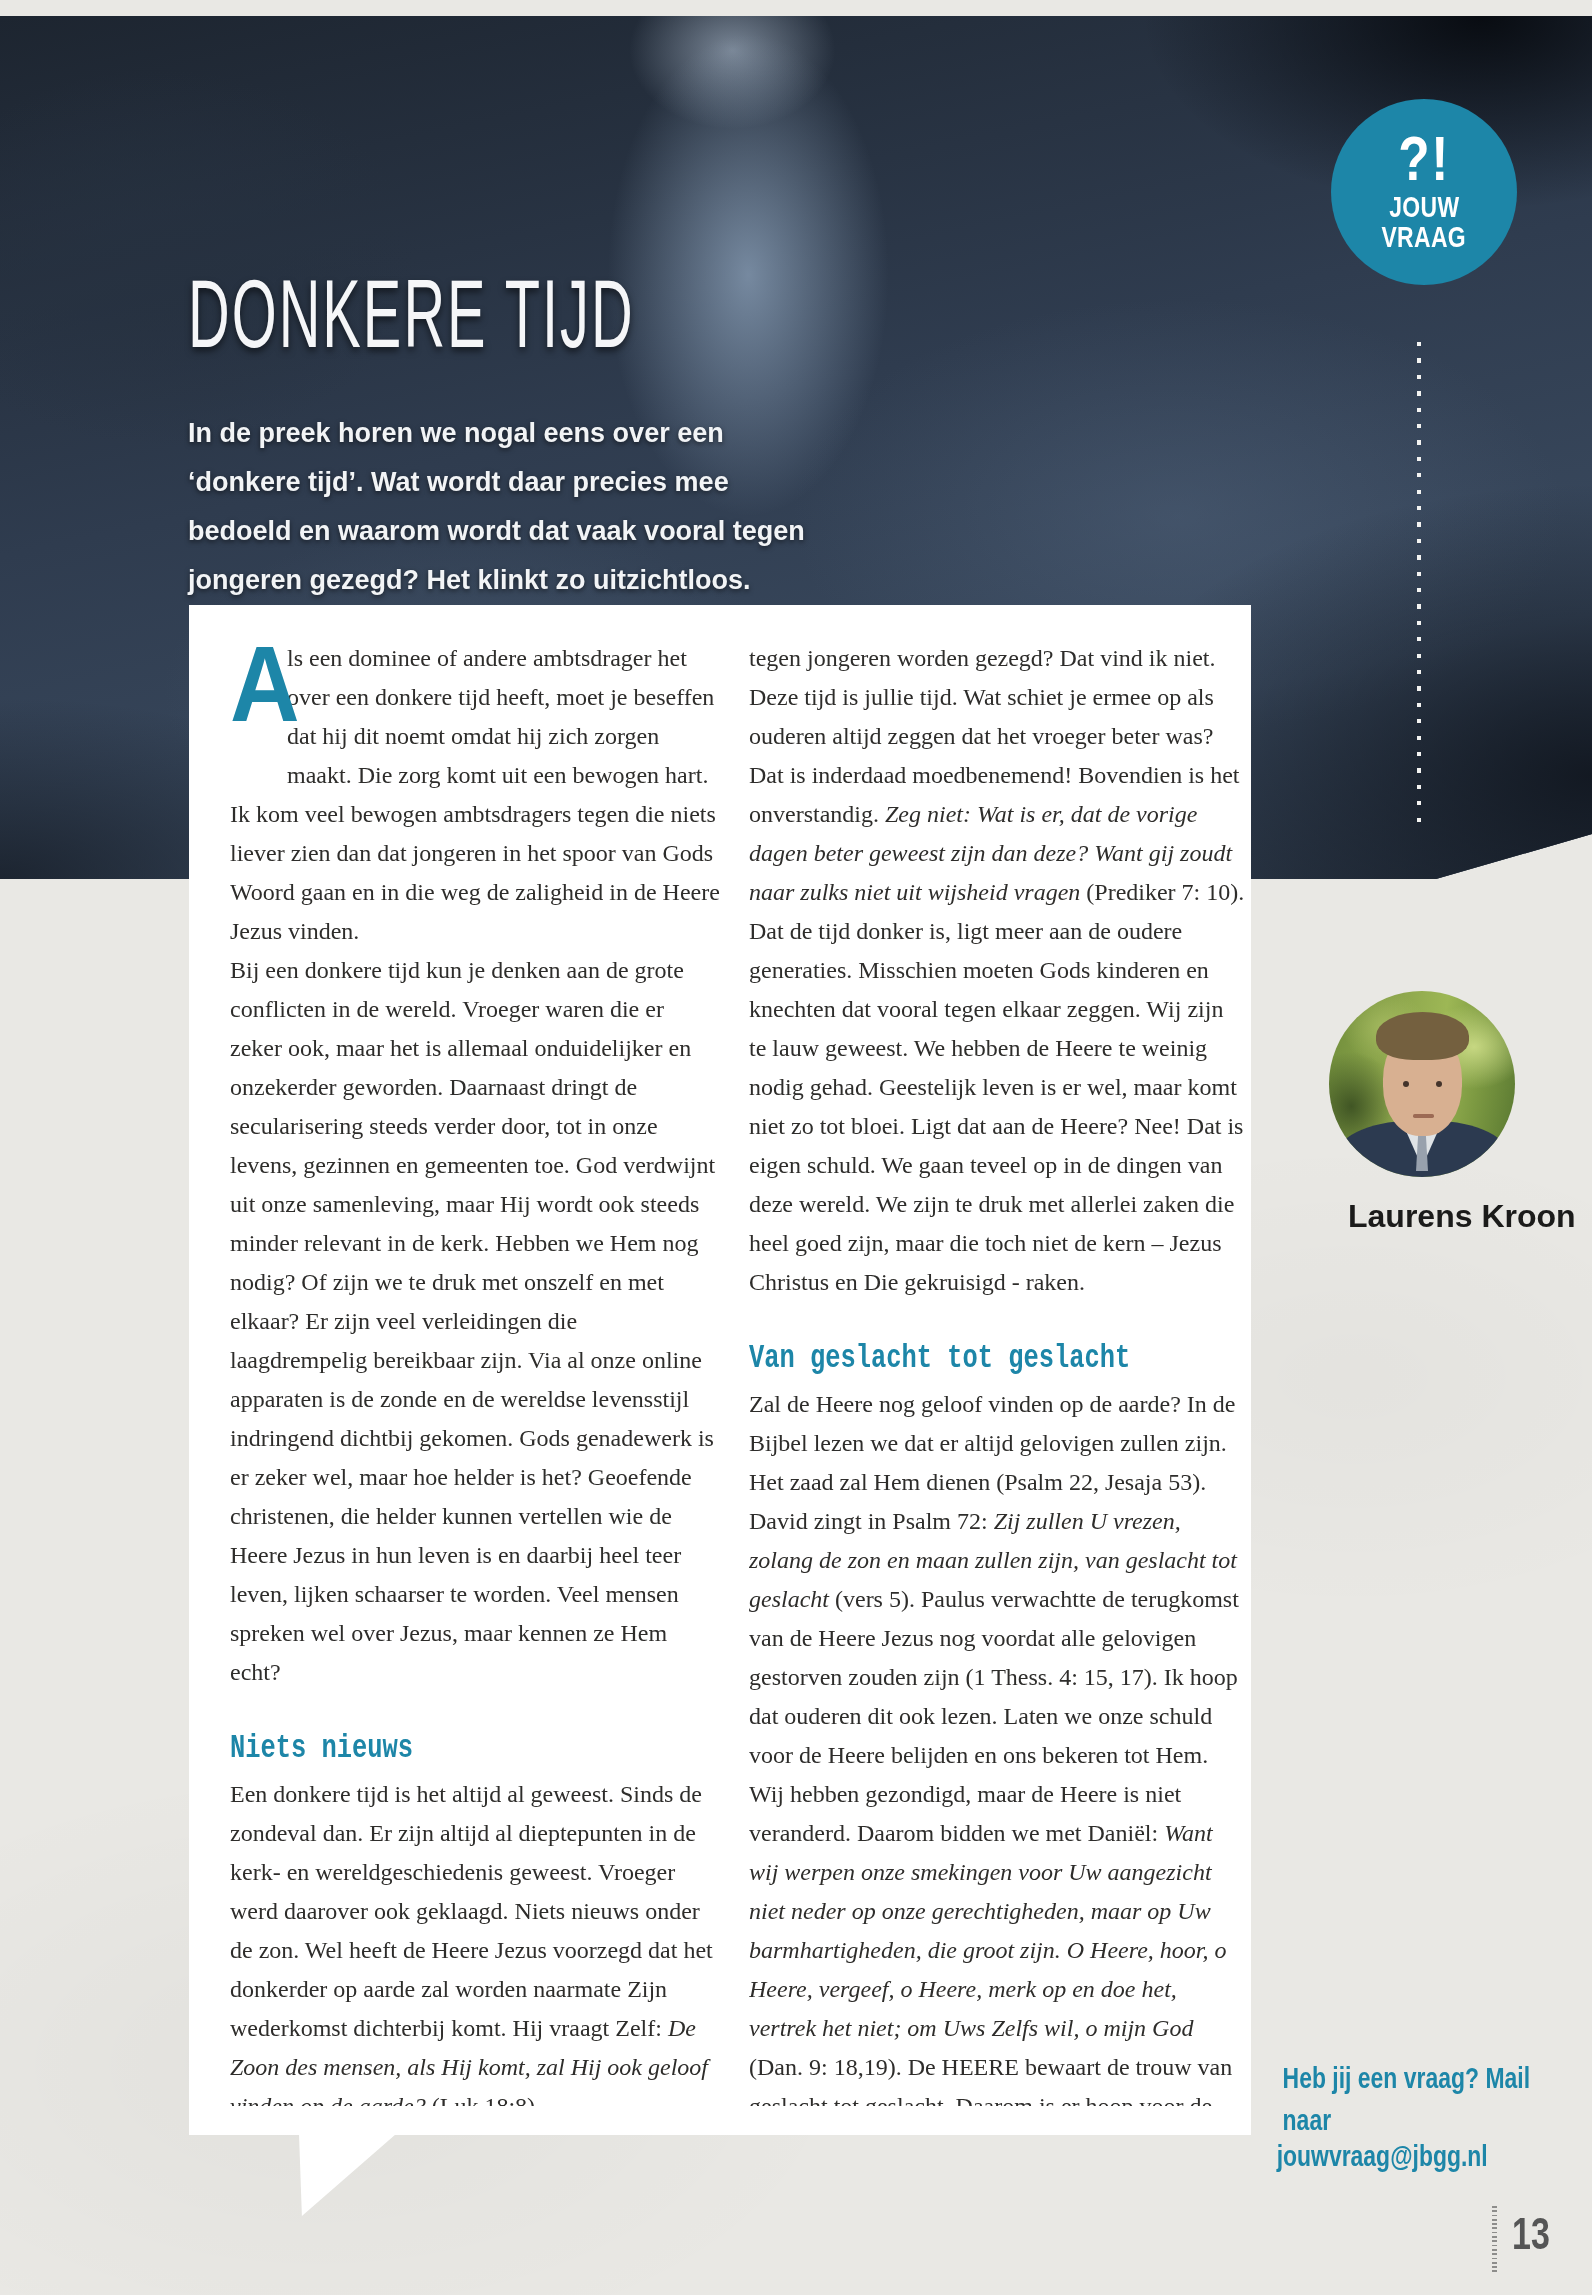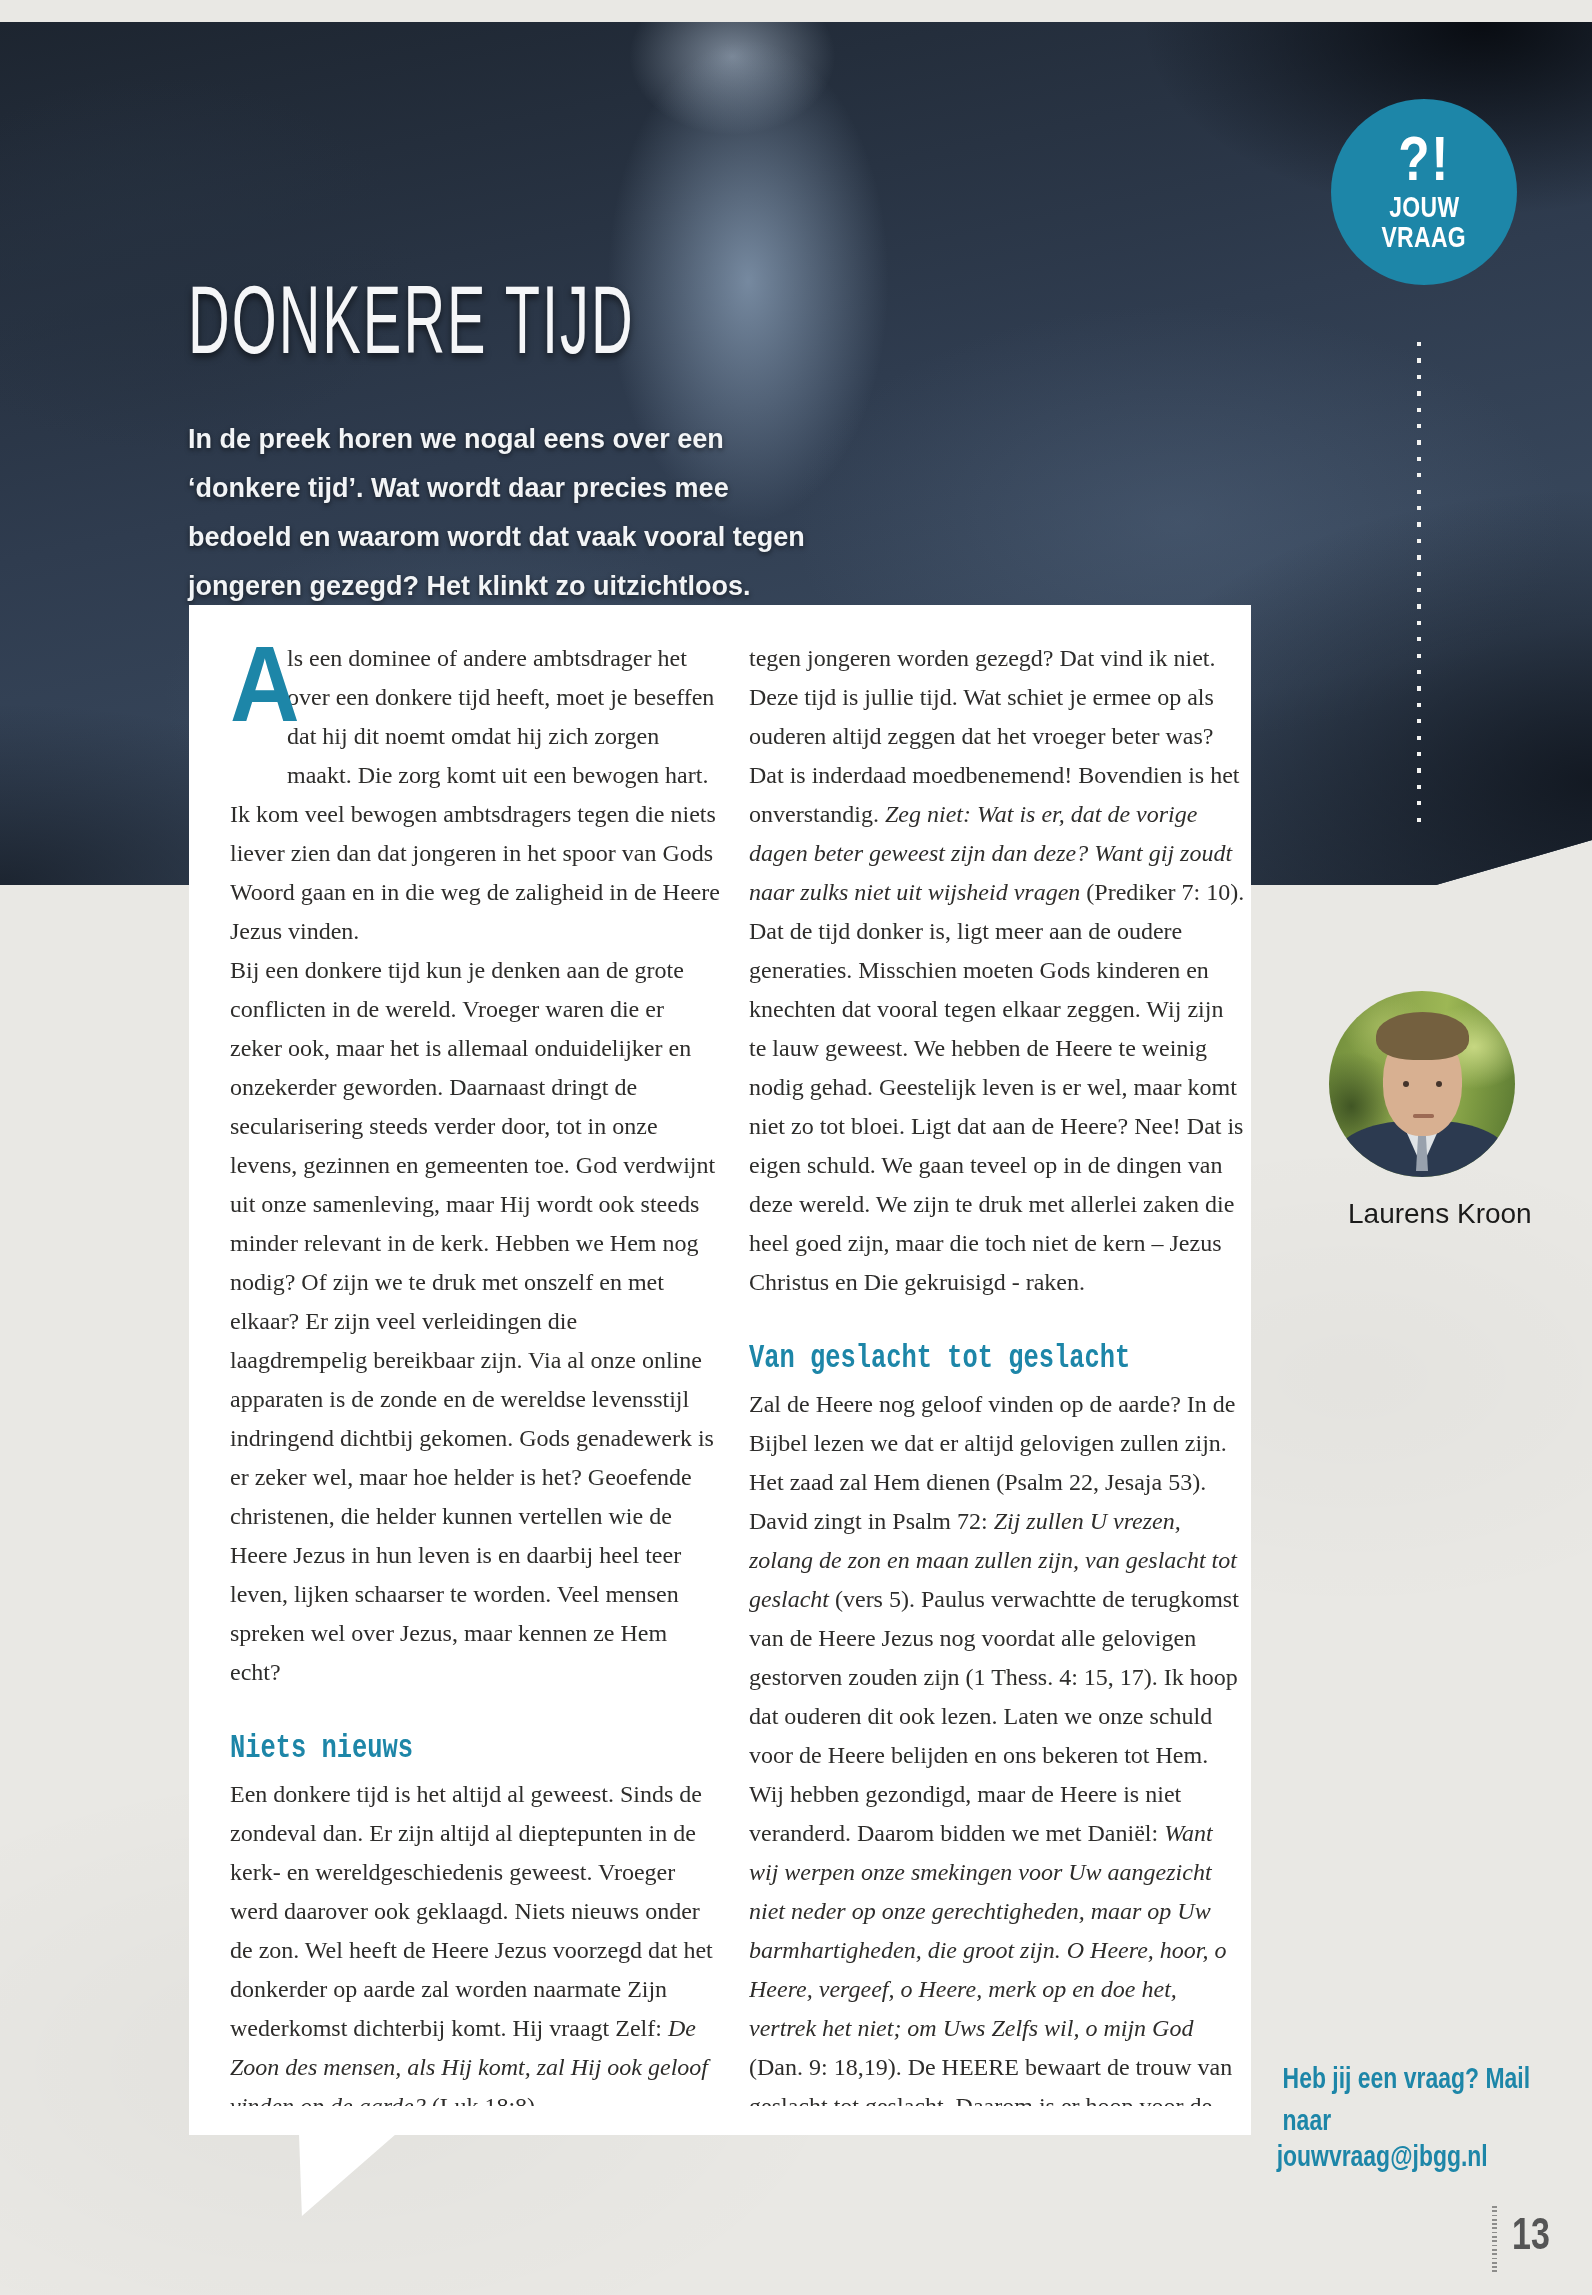--- a/index.html
+++ b/index.html
@@ -17,21 +17,21 @@
     background:
       radial-gradient(ellipse 604px 345px at 85% 60%, rgba(0,0,0,0.025), rgba(0,0,0,0) 70%),
       radial-gradient(ellipse 777px 431px at 20% 90%, rgba(0,0,0,0.03), rgba(0,0,0,0) 70%),
       var(--paper);
     overflow:hidden;
     font-family:"Liberation Serif", serif;
   }
 
   
   .sky{
-    position:absolute;left:0;top:22px;width:1592px;height:863px;
+    position:absolute;left:0;top:16px;width:1592px;height:863px;
     background-color:#2e3a4b;
     background-image:
       radial-gradient(ellipse 483px 276px at 93% 0%, rgba(7,10,15,0.95), rgba(7,10,15,0) 70%),
       radial-gradient(ellipse 777px 449px at 100% 88%, rgba(14,19,27,0.85), rgba(14,19,27,0) 65%),
       radial-gradient(ellipse 216px 371px at 47% 30%, rgba(168,192,218,0.6), rgba(168,192,218,0) 65%),
       radial-gradient(ellipse 147px 112px at 46% 4%, rgba(206,222,240,0.5), rgba(206,222,240,0) 70%),
       radial-gradient(ellipse 449px 242px at 30% 78%, rgba(72,90,112,0.55), rgba(72,90,112,0) 70%),
       radial-gradient(ellipse 371px 268px at 10% 28%, rgba(38,49,64,0.85), rgba(38,49,64,0) 70%),
       radial-gradient(ellipse 552px 311px at 74% 58%, rgba(92,112,138,0.35), rgba(92,112,138,0) 70%),
       radial-gradient(ellipse 604px 259px at 0% 100%, rgba(19,25,34,0.75), rgba(19,25,34,0) 70%),
@@ -128,21 +128,21 @@
   .ph-neck{left:79px;top:117px;width:28px;height:24px;background:#c9a181;}
   .ph-face{left:54px;top:36px;width:79px;height:109px;background:#d8b091;border-radius:48% 48% 46% 46%;}
   .ph-hair{left:47px;top:21px;width:93px;height:48px;background:#74603f;border-radius:50% 50% 40% 40%;}
   .ph-eye{width:6px;height:6px;background:#44342b;border-radius:50%;top:90px;}
   .ph-eye.l{left:74px;} .ph-eye.r{left:107px;}
   .ph-mouth{left:84px;top:123px;width:21px;height:3.5px;background:#9c6a54;border-radius:1.7px;}
   .author-name{
     position:absolute;left:1348px;top:1198px;
     color:#1b1b1a;
     font-family:"Liberation Sans", sans-serif;
-    font-weight:400;font-size:28px;
+    font-weight:700;font-size:32px;
   }
 
   
   .contact{
     position:absolute;left:1258px;top:2061px;width:328px;
     color:var(--accent);
     font-family:"Liberation Sans", sans-serif;
     font-weight:700;font-size:27px;line-height:38px;
   }
   .contact .cond{display:inline-block;transform:scale(0.85,1.12);transform-origin:center;}

